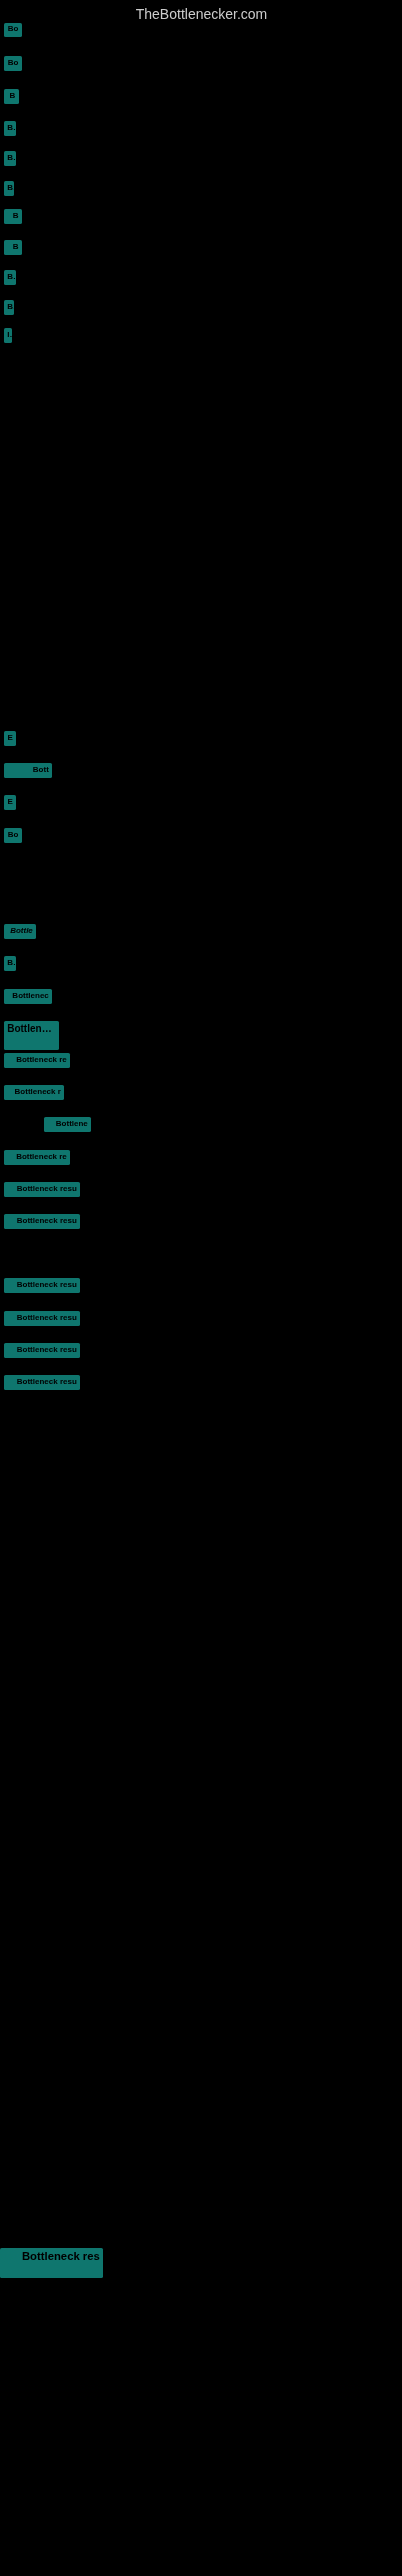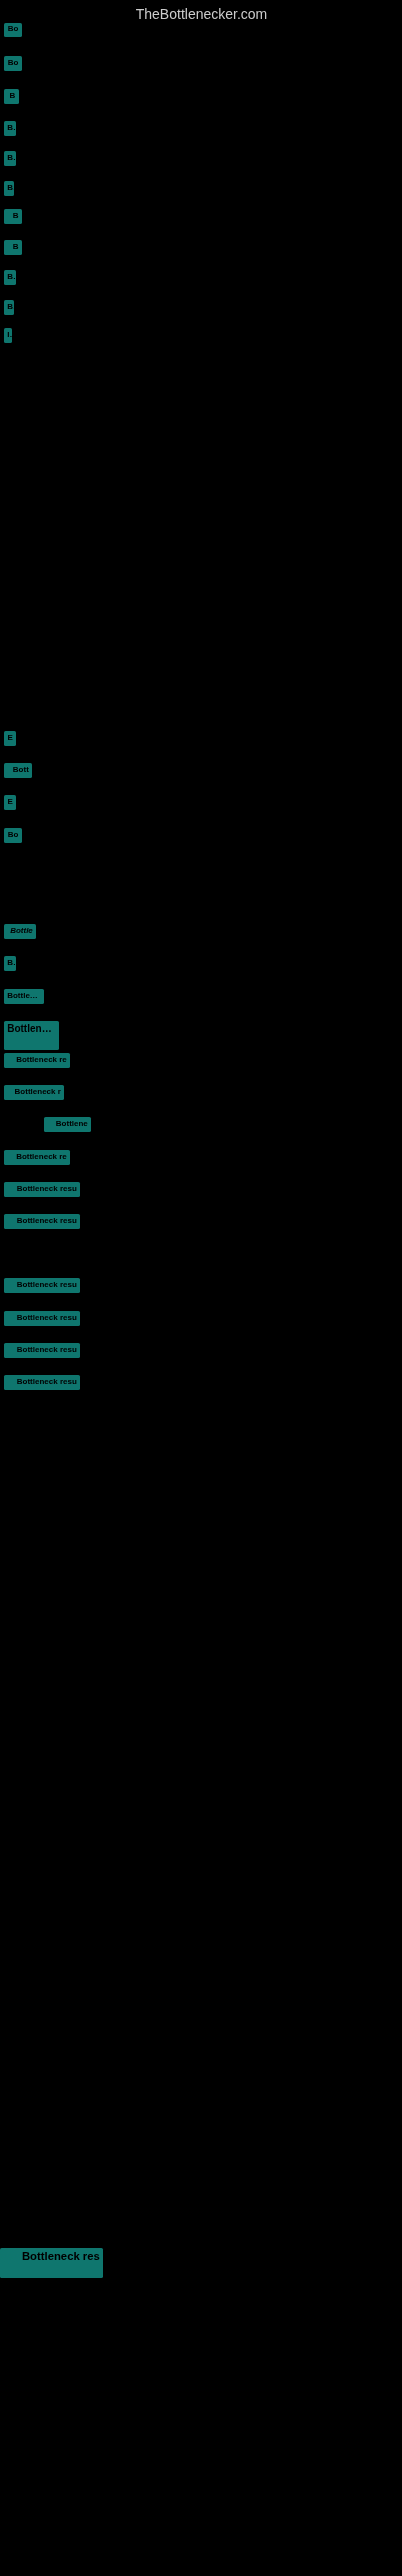--- a/index.html
+++ b/index.html
@@ -45,26 +45,26 @@
     <div class="orange-badge" style="top: 89px; left: 4px; width: 14.5px; height: 14.5px; font-size: 8px;">B</div>
     <div class="orange-badge" style="top: 121px; left: 4px; width: 12px; height: 14.5px; font-size: 8px;">B</div>
     <div class="orange-badge" style="top: 151px; left: 4px; width: 12px; height: 14.5px; font-size: 8px;">B</div>
     <div class="orange-badge" style="top: 181px; left: 4px; width: 9.7px; height: 14.5px; font-size: 8px;">B</div>
     <div class="orange-badge" style="top: 209px; left: 4px; width: 17.7px; height: 14.5px; font-size: 8px;">B</div>
     <div class="orange-badge" style="top: 240px; left: 4px; width: 17.7px; height: 14.5px; font-size: 8px;">B</div>
     <div class="orange-badge" style="top: 270px; left: 4px; width: 12px; height: 14.5px; font-size: 8px;">B</div>
     <div class="orange-badge" style="top: 300px; left: 4px; width: 9.7px; height: 14.5px; font-size: 8px;">B</div>
     <div class="orange-badge" style="top: 328px; left: 4px; width: 8px; height: 14.5px; font-size: 8px;">I</div>
     <div class="orange-badge" style="top: 731px; left: 4px; width: 12px; height: 14.5px; font-size: 8px;">E</div>
-    <div class="orange-badge" style="top: 763px; left: 4px; width: 28px; height: 14.5px; font-size: 8px;">Bott</div>
+    <div class="orange-badge" style="top: 763px; left: 4px; width: 48px; height: 14.5px; font-size: 8px;">Bott</div>
     <div class="orange-badge" style="top: 795px; left: 4px; width: 12px; height: 14.5px; font-size: 8px;">E</div>
     <div class="orange-badge" style="top: 828px; left: 4px; width: 17.7px; height: 14.5px; font-size: 8px;">Bo</div>
     <div class="orange-badge" style="top: 924px; left: 4px; width: 32px; height: 14.5px; font-size: 8px; font-style: italic;">Bottle</div>
     <div class="orange-badge" style="top: 956px; left: 4px; width: 12px; height: 14.5px; font-size: 8px;">B</div>
-    <div class="orange-badge" style="top: 989px; left: 4px; width: 40px; height: 14.5px; font-size: 8px;">Bottlenec</div>
+    <div class="orange-badge" style="top: 989px; left: 4px; width: 48px; height: 14.5px; font-size: 8px;">Bottlenec</div>
     <div class="orange-badge" style="top: 1021px; left: 4px; width: 55px; height: 29px; font-size: 10px;">Bottleneck</div>
     <div class="orange-badge" style="top: 1053px; left: 4px; width: 66px; height: 14.5px; font-size: 8px;">Bottleneck re</div>
     <div class="orange-badge" style="top: 1085px; left: 4px; width: 60px; height: 14.5px; font-size: 8px;">Bottleneck r</div>
     <div class="orange-badge" style="top: 1117px; left: 4px; width: 47px; height: 14.5px; font-size: 8px; margin-left: 40px;">Bottlene</div>
     <div class="orange-badge" style="top: 1150px; left: 4px; width: 66px; height: 14.5px; font-size: 8px;">Bottleneck re</div>
     <div class="orange-badge" style="top: 1182px; left: 4px; width: 76px; height: 14.5px; font-size: 8px;">Bottleneck resu</div>
     <div class="orange-badge" style="top: 1214px; left: 4px; width: 76px; height: 14.5px; font-size: 8px;">Bottleneck resu</div>
     <div class="orange-badge" style="top: 1278px; left: 4px; width: 76px; height: 14.5px; font-size: 8px;">Bottleneck resu</div>
     <div class="orange-badge" style="top: 1311px; left: 4px; width: 76px; height: 14.5px; font-size: 8px;">Bottleneck resu</div>
     <div class="orange-badge" style="top: 1343px; left: 4px; width: 76px; height: 14.5px; font-size: 8px;">Bottleneck resu</div>

